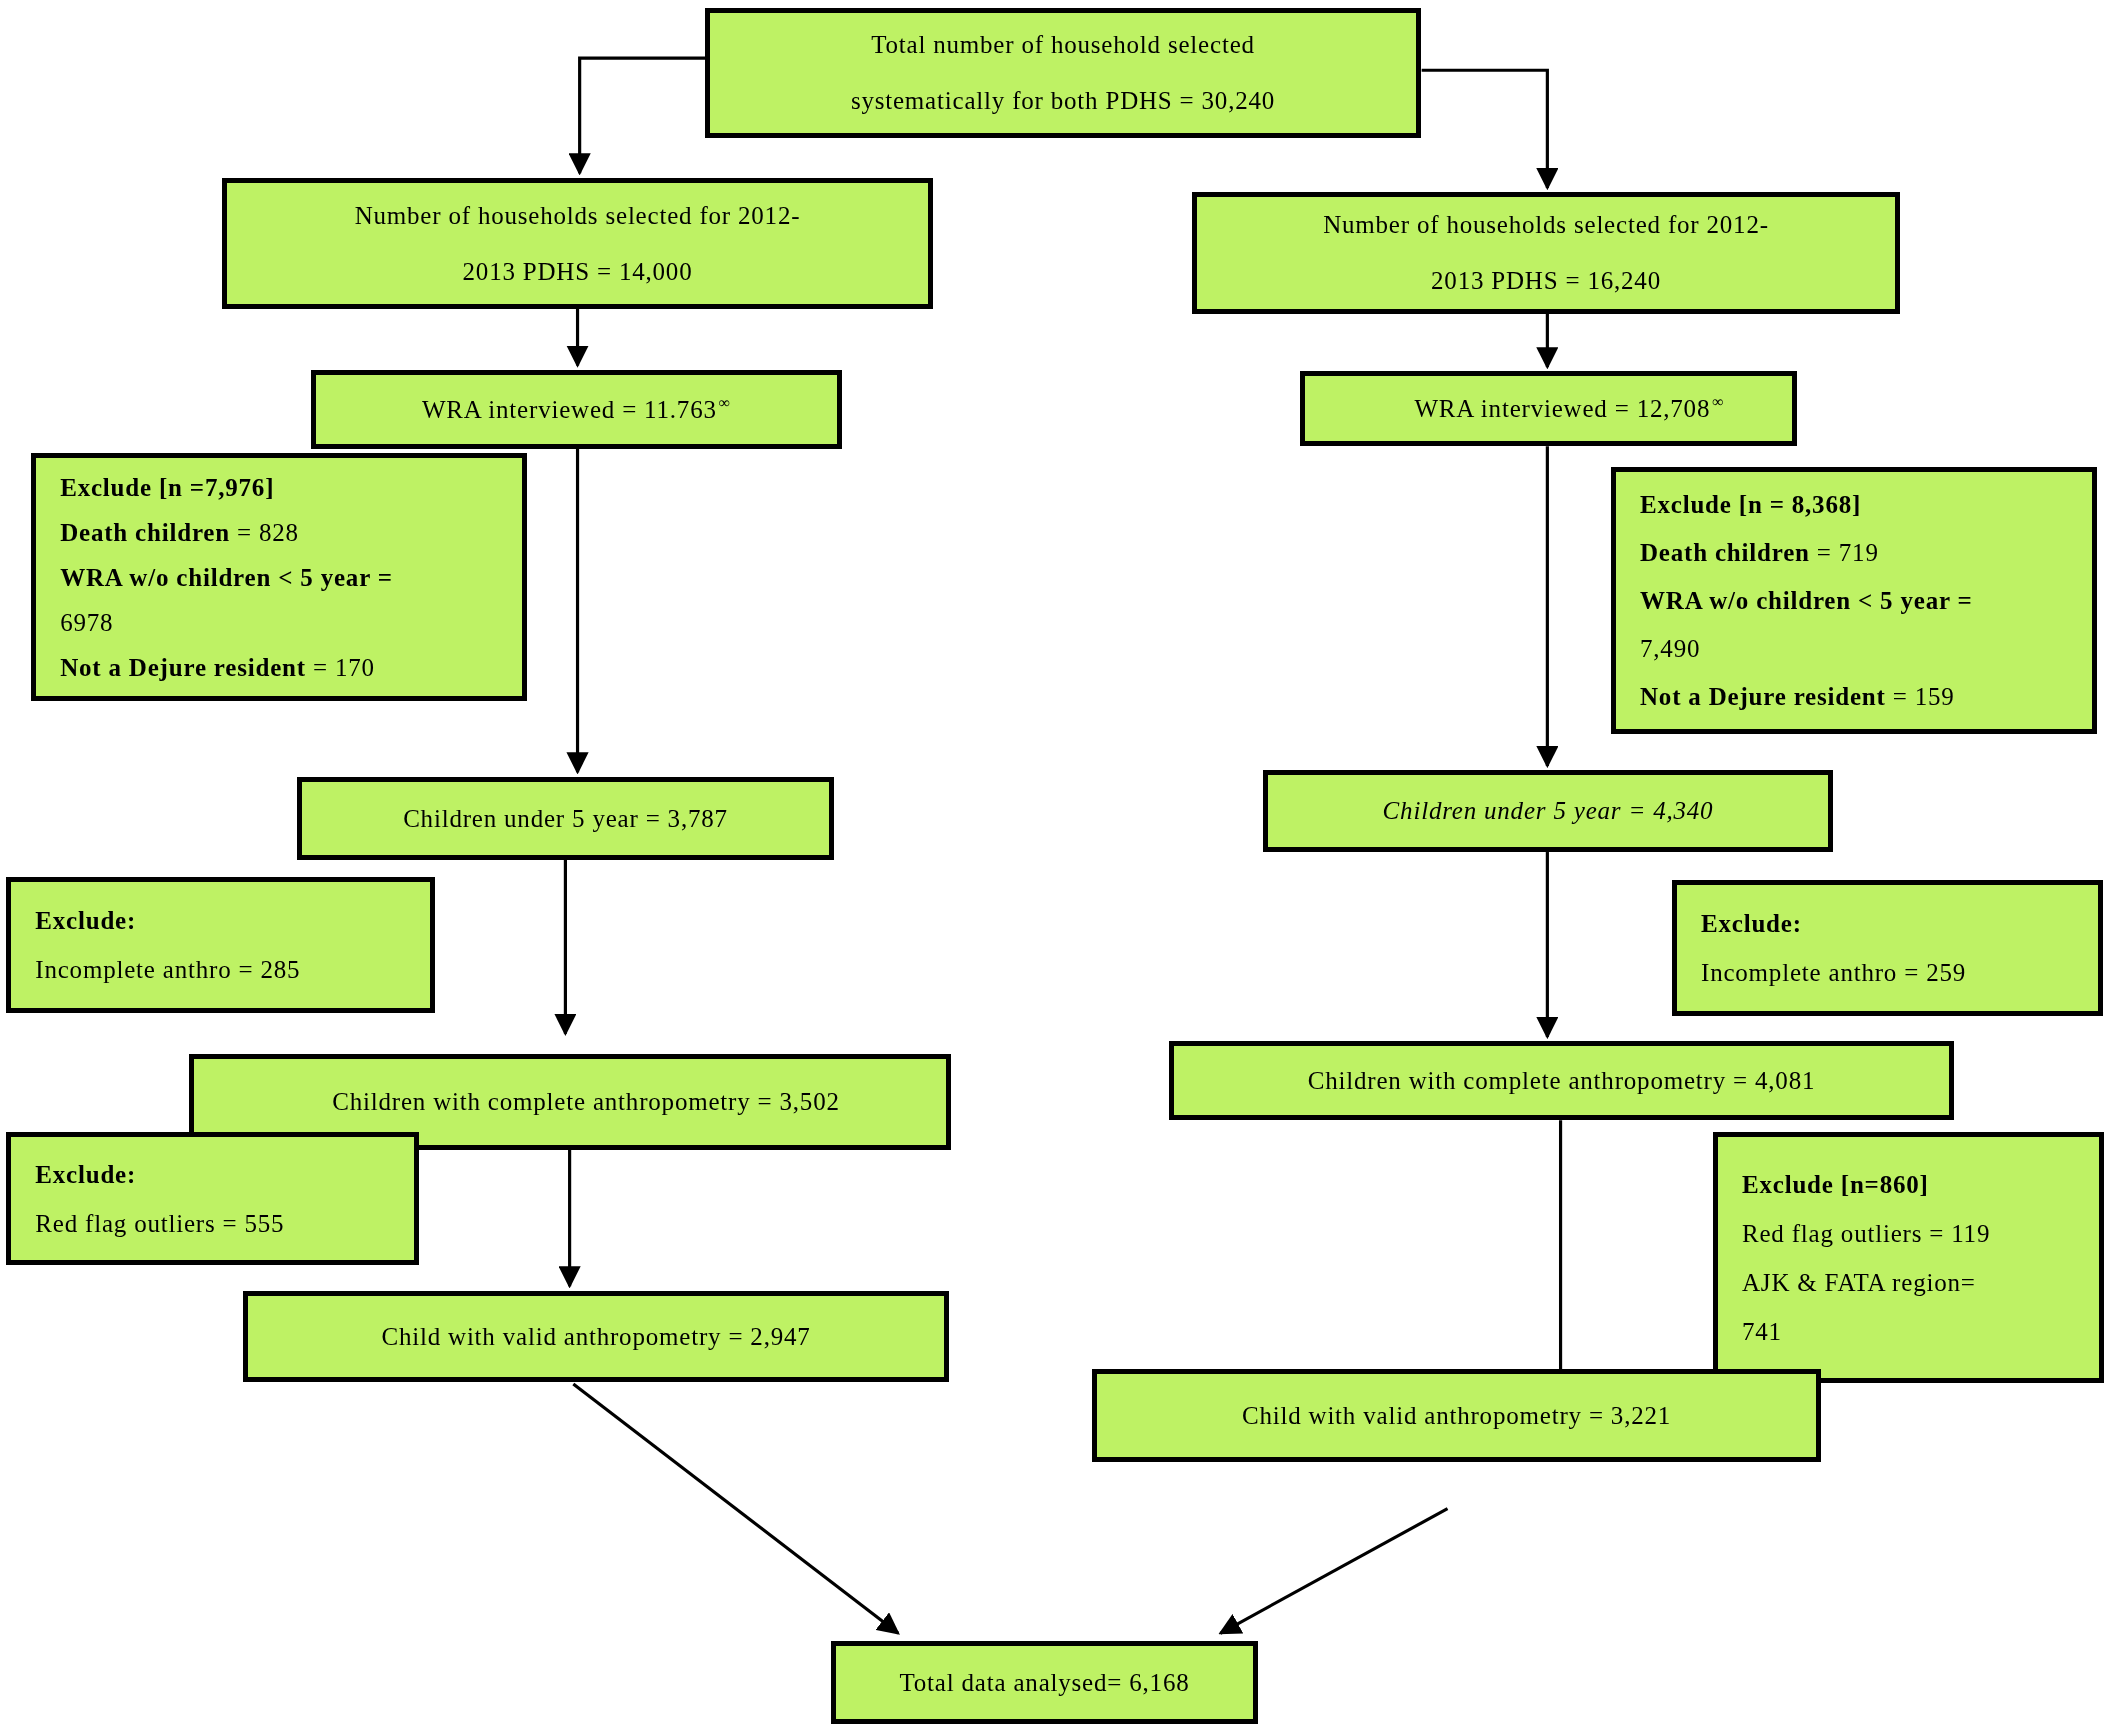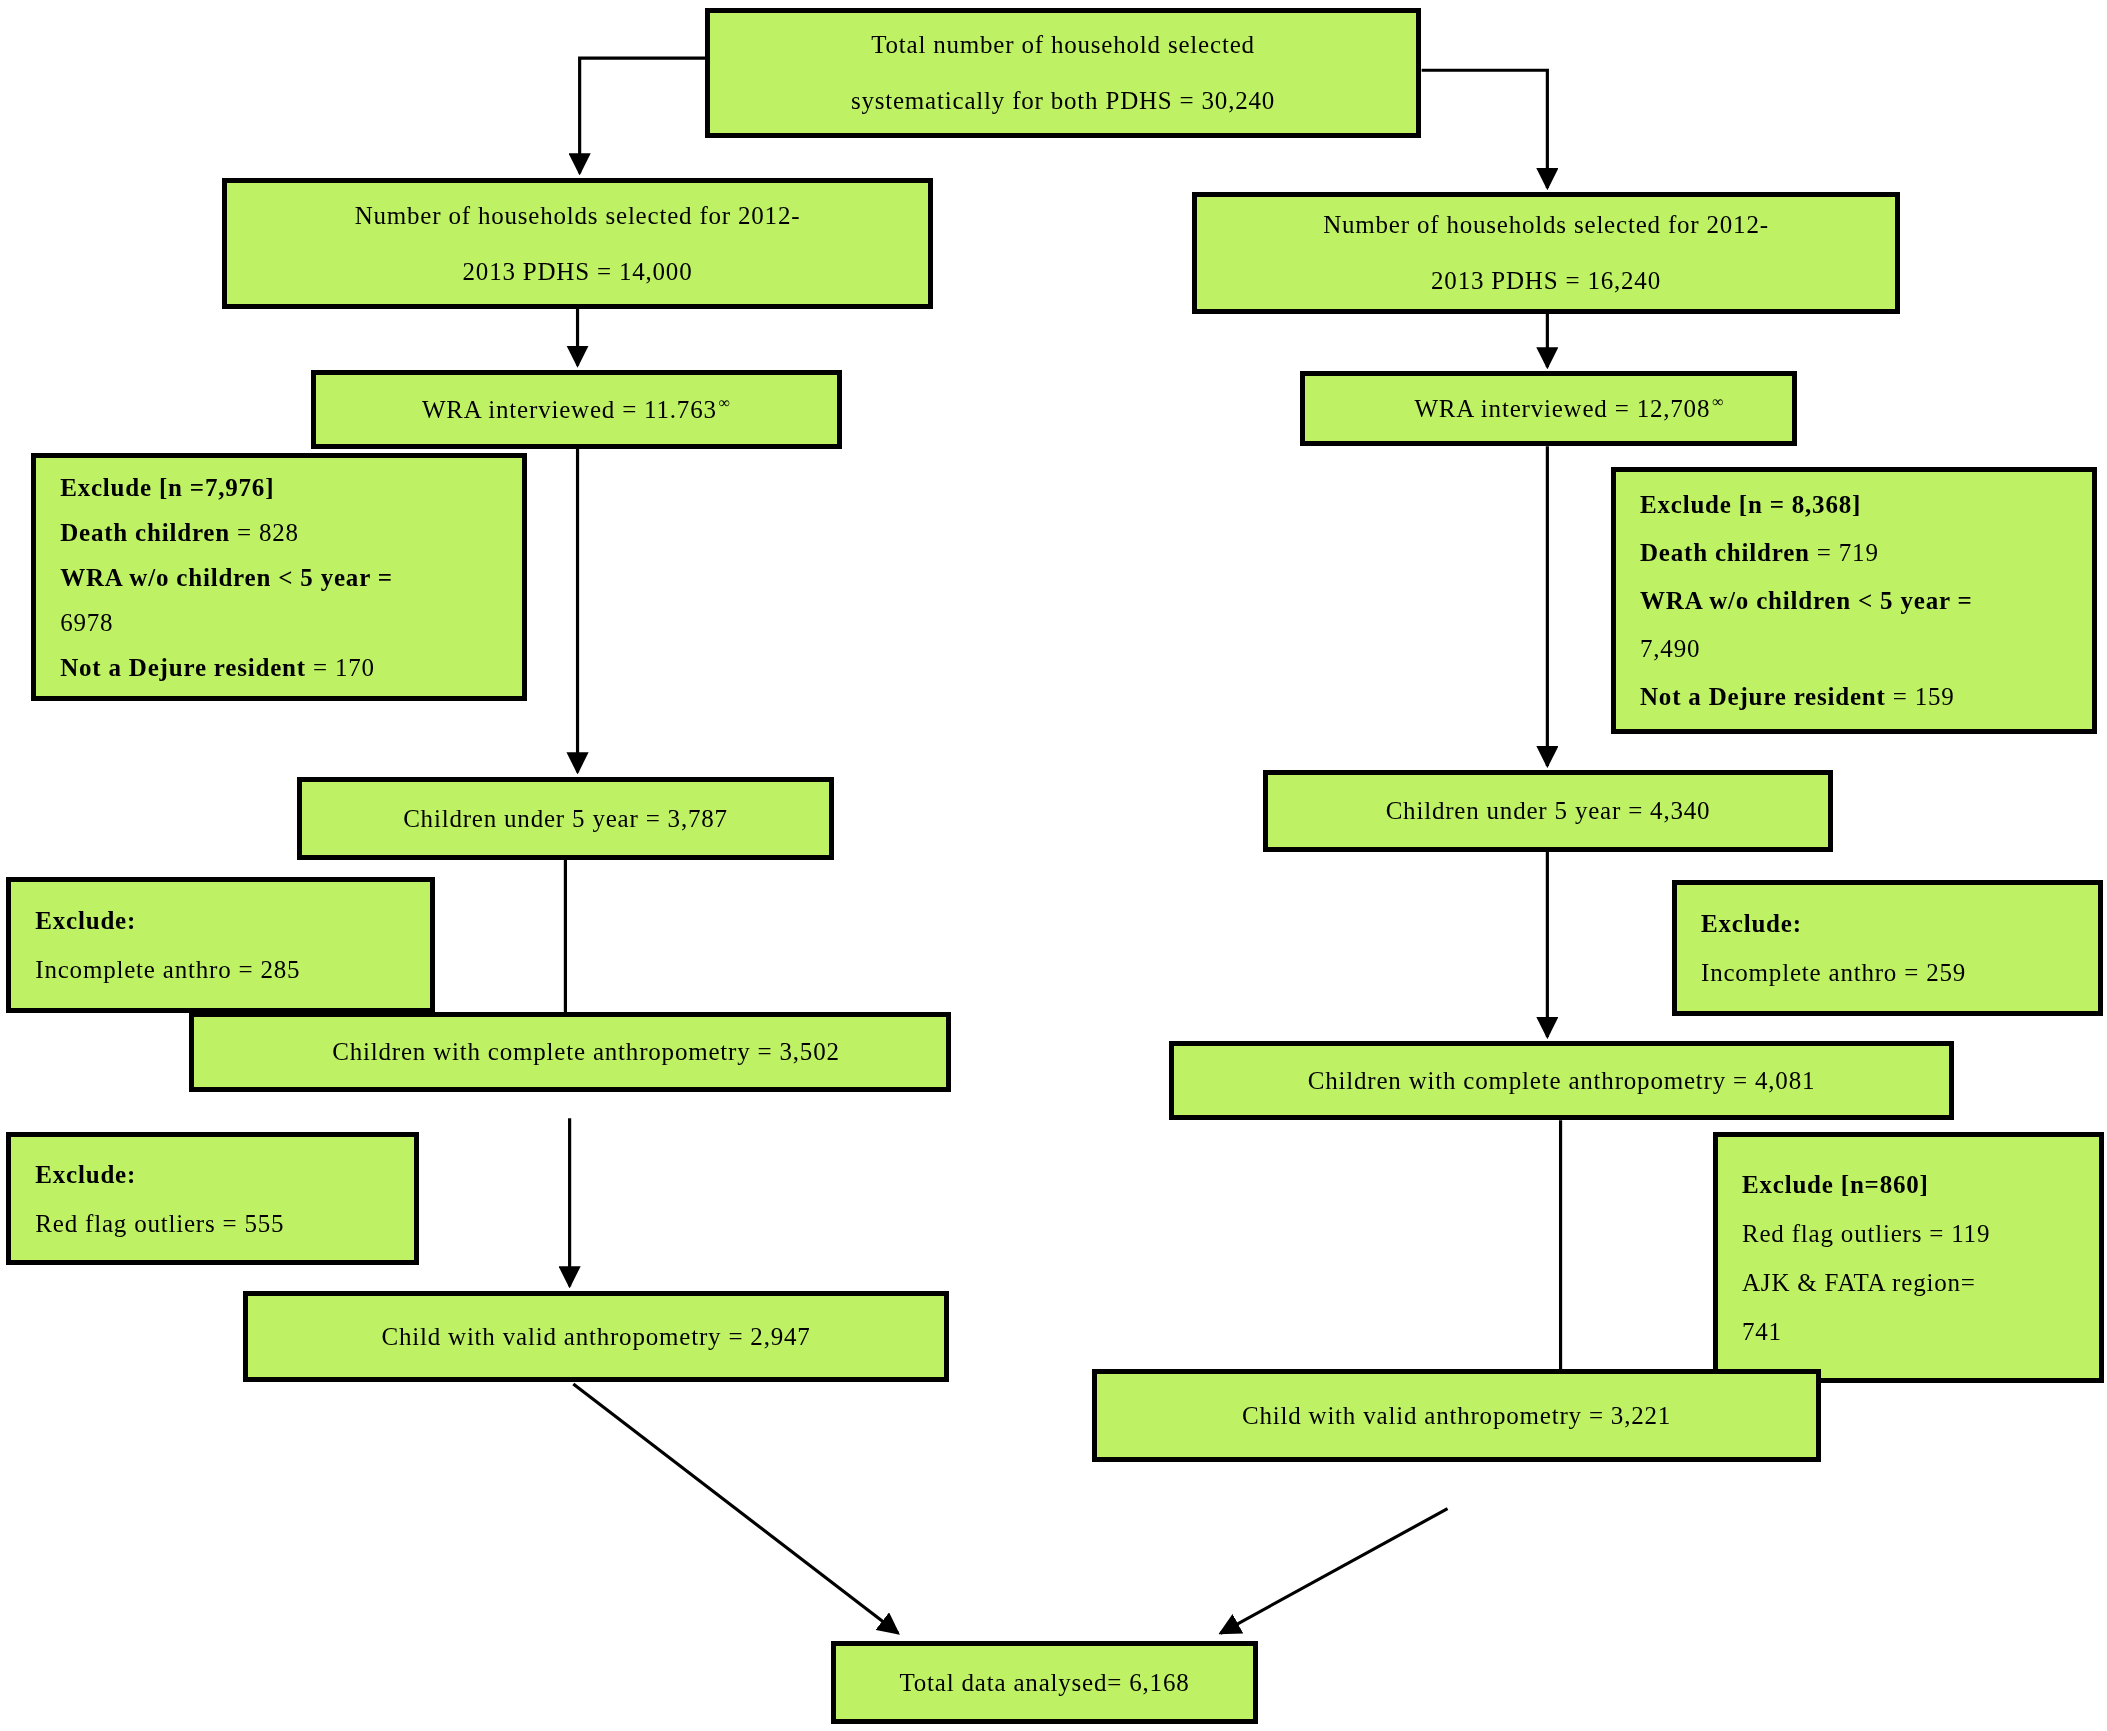--- a/index.html
+++ b/index.html
@@ -32,24 +32,24 @@
   .b{font-weight:bold;}
   sup.inf{font-size:16px;line-height:0;vertical-align:super;margin-left:2.1px;}
   #b-top{left:705px;top:8px;width:716px;height:130px;}
   #b-lh {left:222px;top:178px;width:711px;height:131px;}
   #b-rh {left:1192px;top:192px;width:708px;height:122px;}
   #b-lw {left:311px;top:370px;width:531px;height:79px;}
   #b-rw {left:1300px;top:371px;width:497px;height:75px;padding-left:42px;}
   #b-lx1{left:13.2px;top:453px;width:496px;height:248px;line-height:45px;margin-left:18px;}
   #b-rx1{left:1611px;top:467px;width:486px;height:267px;line-height:48px;}
   #b-lc5{left:297px;top:777px;width:537px;height:83px;}
-  #b-rc5{left:1263px;top:770px;width:570px;height:82px;}
+  #b-rc5{left:1263px;top:770px;width:570px;height:82px;font-style:italic;}
   #b-lx2{left:6.3px;top:877px;width:429px;height:136px;}
   #b-rx2{left:1672px;top:880px;width:431px;height:136px;}
-  #b-lca{left:189px;top:1012px;width:762px;height:80px;padding-left:32px;}
+  #b-lca{left:189px;top:1054px;width:762px;height:96px;padding-left:32px;}
   #b-rca{left:1169px;top:1041px;width:785px;height:79px;}
   #b-lx3{left:6.3px;top:1132px;width:413px;height:133px;}
   #b-rx3{left:1713px;top:1132px;width:391px;height:251px;}
   #b-lva{left:243px;top:1291px;width:706px;height:91px;}
   #b-rva{left:1092px;top:1369px;width:729px;height:93px;}
   #b-tot{left:831px;top:1641px;width:427px;height:83px;}
   svg.connectors{position:absolute;left:0;top:0;width:2108px;height:1731px;}
 </style>
 </head>
 <body>

